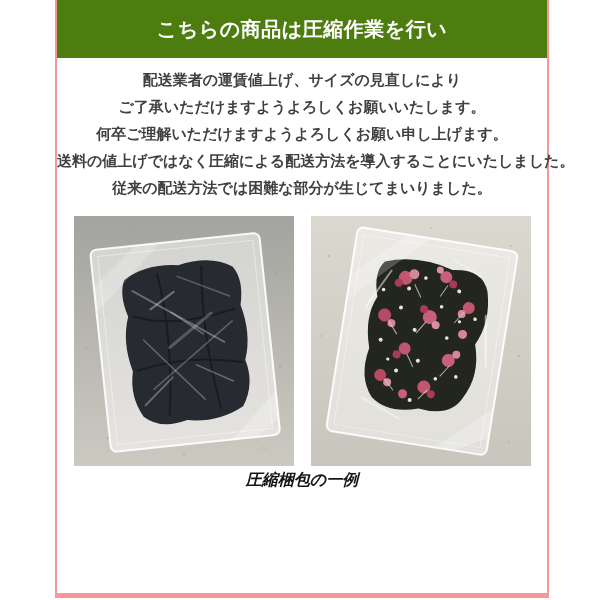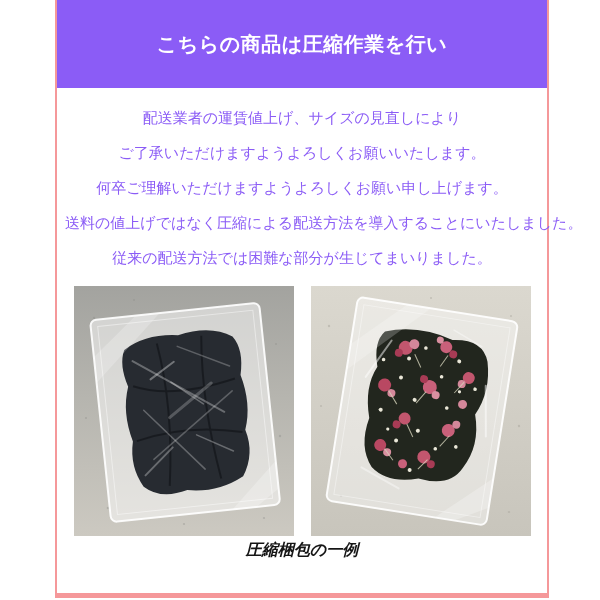--- a/index.html
+++ b/index.html
@@ -15,42 +15,42 @@
     left: 55px; top: 0;
     width: 490px;
     height: 593px;
     background: #ffffff;
     border-left: 2px solid #f5989a;
     border-right: 2px solid #f5989a;
     border-bottom: 5px solid #f5989a;
     box-sizing: content-box;
   }
   .header {
-    height: 88px;
-    background: #8b5cf6;
+    height: 58px;
+    background: #4d7c0f;
     color: #ffffff;
     font-weight: bold;
     font-size: 20px;
     line-height: 29px;
     letter-spacing: 0.5px;
     display: flex;
     flex-direction: row;
     align-items: center;
     justify-content: center;
     text-align: center;
   }
   .body-text {
     padding-top: 8px;
   }
   .body-text p {
-    margin: 8px;
+    margin: 0;
     font-size: 15px;
     line-height: 27px;
-    font-weight: 400;
-    color: #8b5cf6;
+    font-weight: 700;
+    color: #404040;
     text-align: center;
     letter-spacing: 0px;
     white-space: nowrap;
   }
   .photos {
     margin-top: 15px;
     display: flex;
     justify-content: center;
     gap: 17px;
   }

